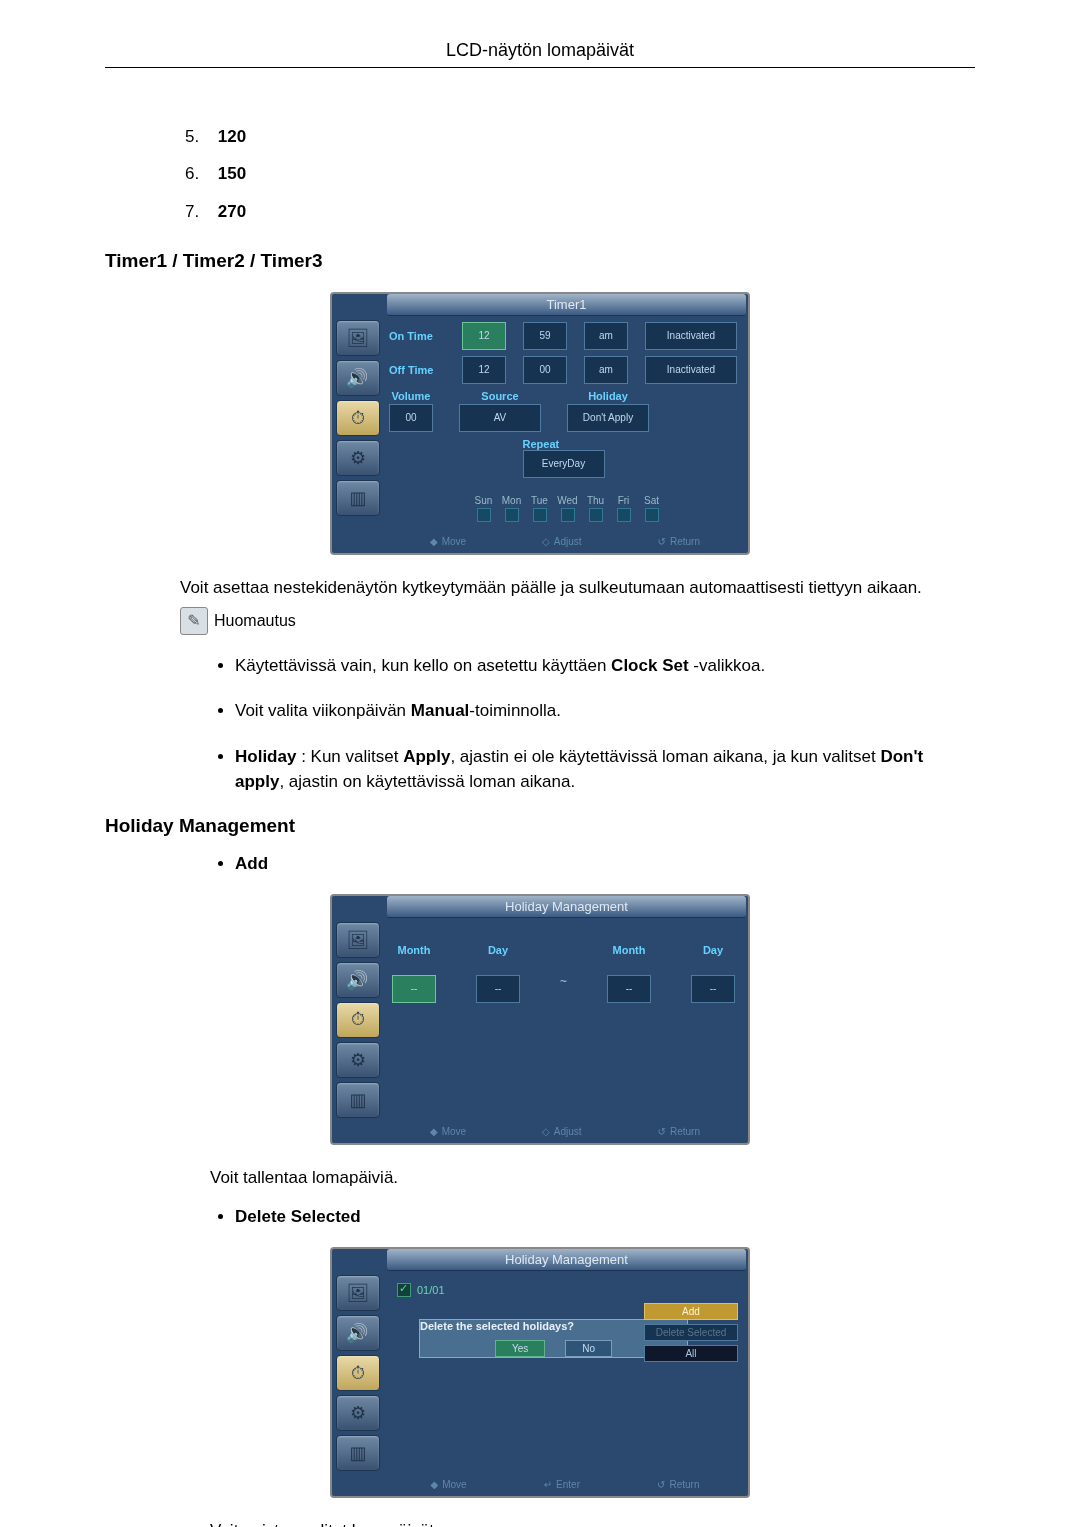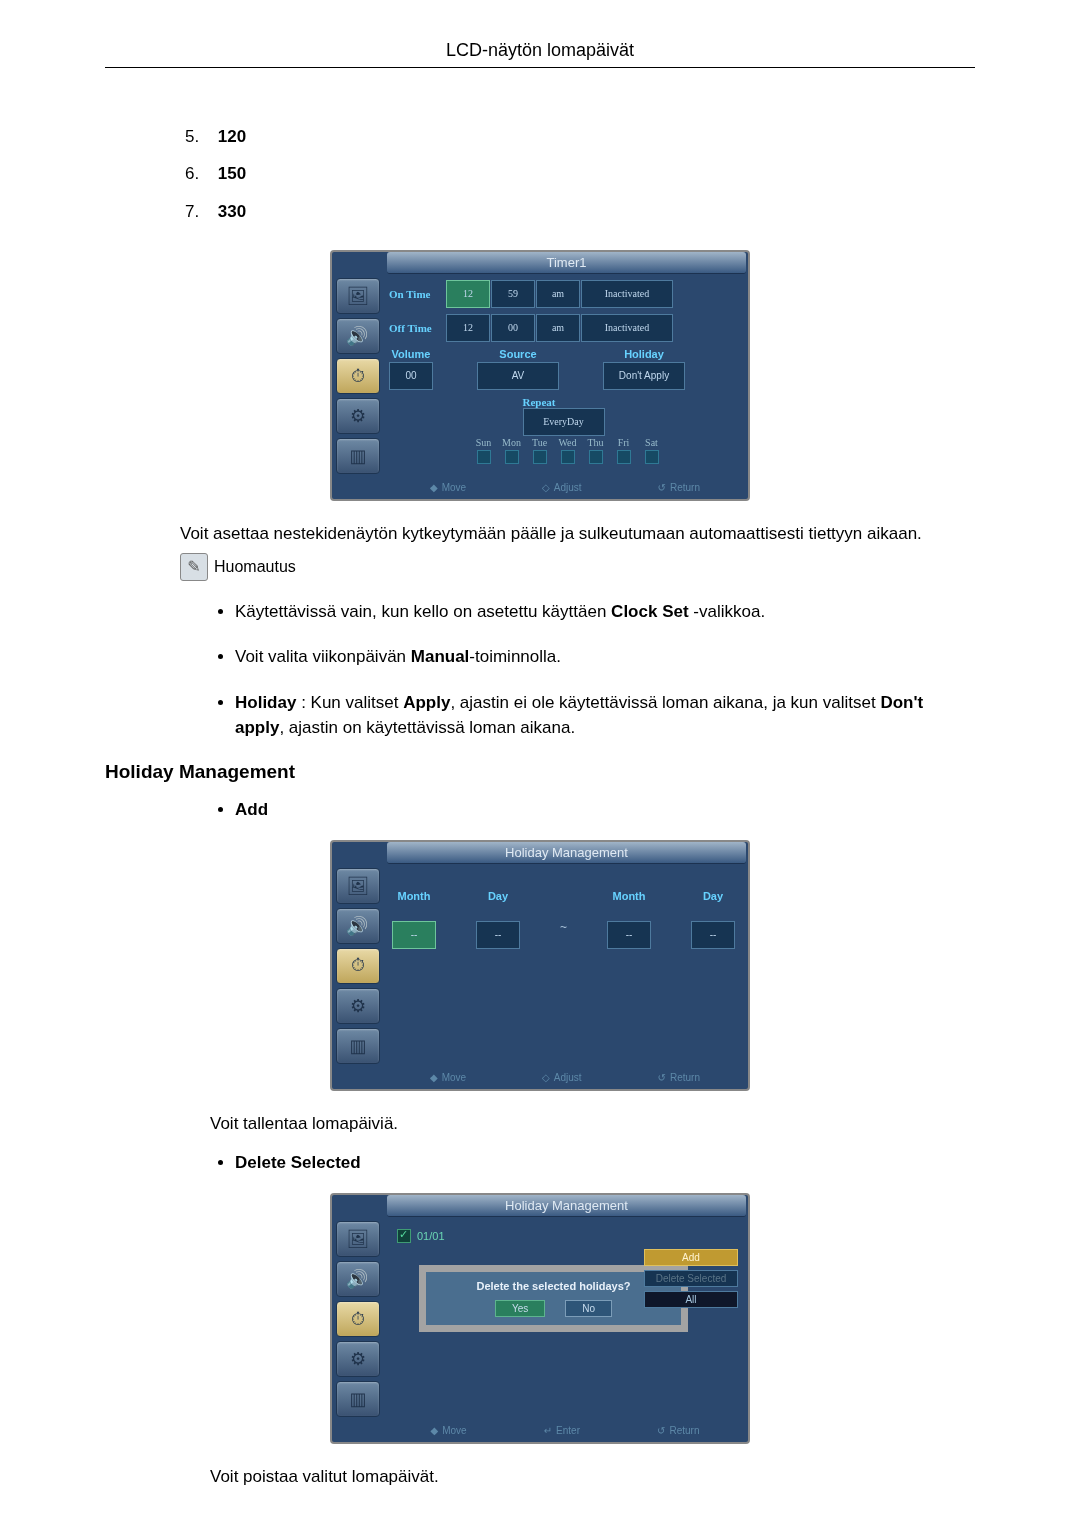--- a/index.html
+++ b/index.html
@@ -95,23 +95,22 @@
   .osd-icon.sel {
     background: linear-gradient(#e8d9a6, #bfa65b);
   }
   .osd-content {
     flex: 1;
     padding: 6px 10px 4px 2px;
   }
   .osd-row {
     display: flex;
     align-items: center;
-    gap: 1px;
+    gap: 17px;
     margin-bottom: 6px;
-    font-family: Liberation Serif, serif;
   }
   .osd-label {
     color: #67d2ff;
     font-weight: bold;
     font-size: 11px;
     width: 56px;
   }
   .osd-box {
     background: #163452;
     border: 1px solid #4e7a9e;
@@ -124,21 +123,21 @@
     padding: 4px 4px;
   }
   .osd-box.sel {
     background: #2a7f5e;
     border: 1px solid #6ec59c;
   }
   .osd-box.wide { min-width: 72px; }
   .osd-box.btn { min-width: 82px; }
   .osd-row3 {
     display: flex;
-    gap: 44px;
+    gap: 26px;
     margin-top: 4px;
   }
   .osd-stack {
     display: flex;
     flex-direction: column;
     align-items: center;
     gap: 2px;
   }
   .osd-label2 {
     color: #67d2ff;
@@ -270,24 +269,22 @@
     color: #a6c6de;
   }
   .hm-btn.sel {
     background: #c09a31;
     border: 1px solid #e0c05c;
     color: #fff3cf;
   }
   .hm-btn.dim { color: #5a7487; }
   .dialog {
     background: #4a6e8f;
-    border: 7px solid #a3a3a3;
+    border: 1px solid #a3a3a3;
     margin: 10px 50px 10px 30px;
-    padding: 8px;
-    text-align: center;
   }
   .dialog-text {
     color: #e8f1fa;
     font-size: 11px;
     font-weight: bold;
     margin-bottom: 8px;
   }
   .dialog-btns {
     display: flex;
     justify-content: center;
@@ -317,24 +314,25 @@
     <div>
       <span class="num">5.</span>
       <span class="val">120</span>
     </div>
     <div>
       <span class="num">6.</span>
       <span class="val">150</span>
     </div>
     <div>
       <span class="num">7.</span>
-      <span class="val">330</span>
+      <span class="val">270</span>
     </div>
   </div>
 
+  <div class="heading">Timer1 / Timer2 / Timer3</div>
 
   <div class="osd-wrap">
     <div class="osd">
       <div class="osd-title-bar">Timer1</div>
       <div class="osd-body">
         <div class="osd-icons">
           <div class="osd-icon">🖼</div>
           <div class="osd-icon">🔊</div>
           <div class="osd-icon sel">⏱</div>
           <div class="osd-icon">⚙</div>

